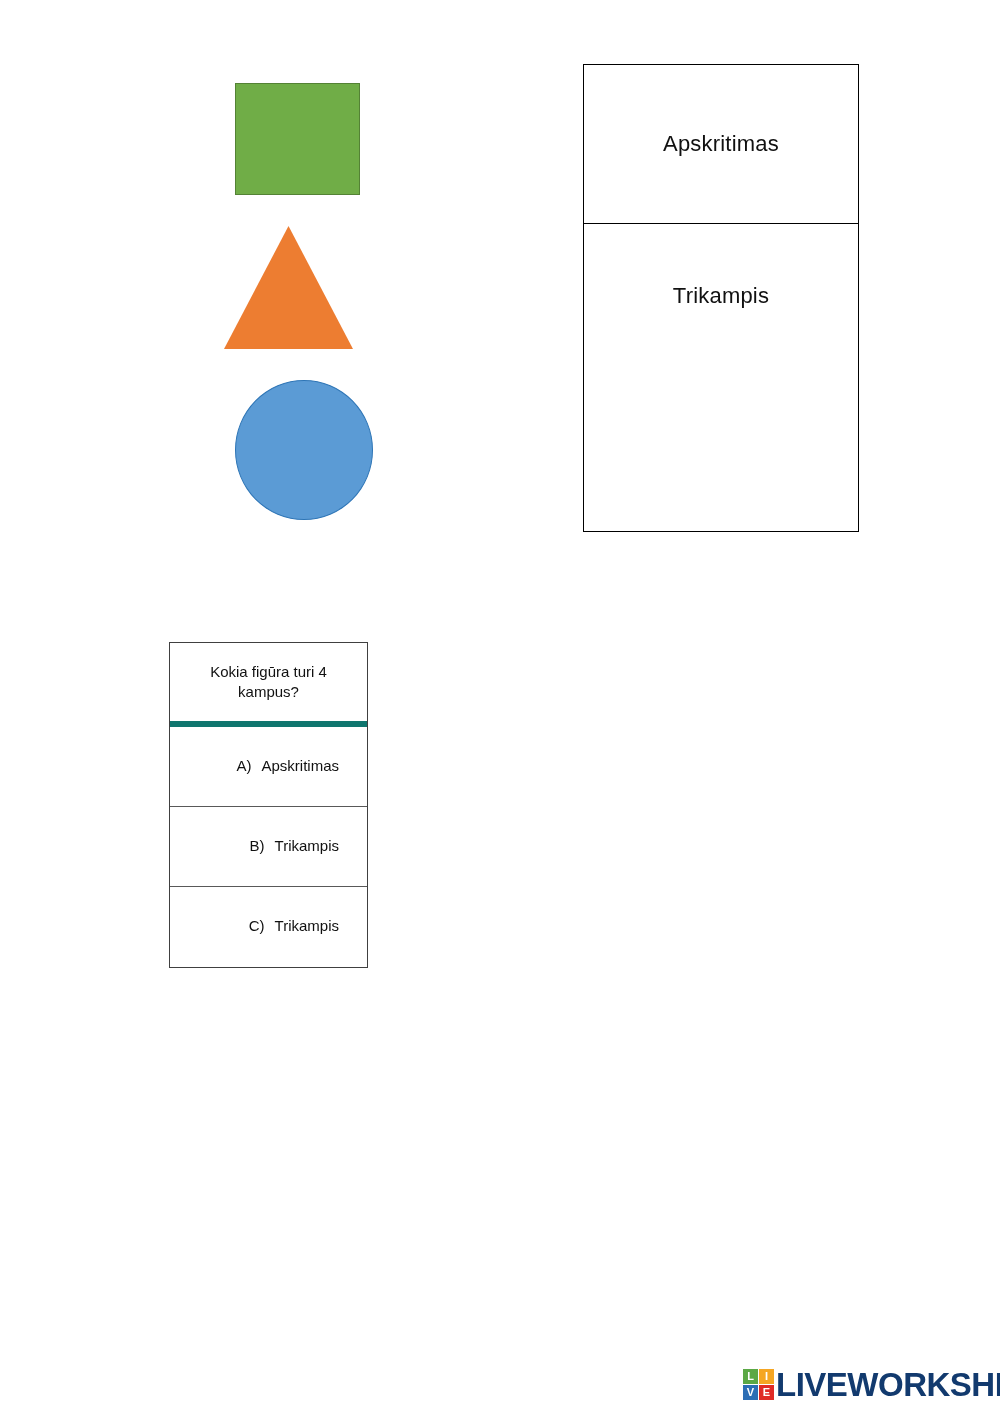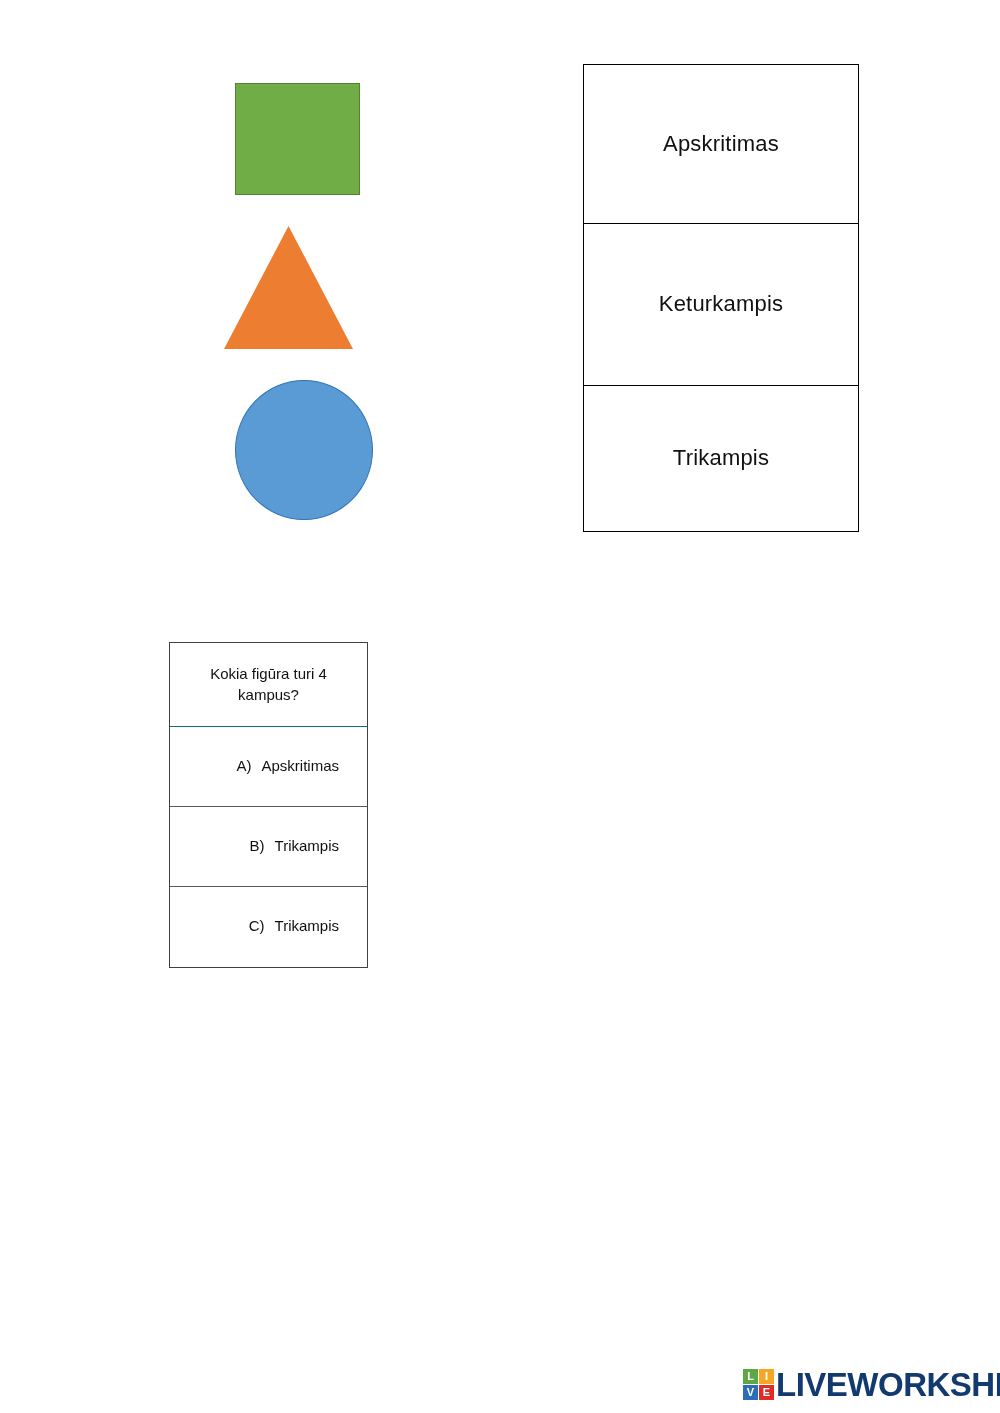--- a/index.html
+++ b/index.html
@@ -91,21 +91,21 @@
     align-items: center;
     font-size: 15px;
     line-height: 1.35;
     color: #111111;
   }
   .mc-question {
     height: 84px;
     justify-content: center;
     text-align: center;
     padding: 0 14px;
-    border-bottom: 1px solid #0f766e;
+    border-bottom: 6px solid #0f766e;
   }
   .mc-option {
     height: 80px;
     justify-content: flex-end;
     padding-right: 28px;
     border-bottom: 1px solid #595959;
   }
   .mc-option.last { height: 78px; border-bottom: none; }
   .mc-option .opt-letter { margin-right: 10px; }
 
@@ -158,23 +158,20 @@
       <polygon points="64.5,0 129,123 0,123" fill="#ED7D31"></polygon>
     </svg>
   </div>
 
   <div class="shape-circle"></div>
 
   <div class="word-boxes">
     <div class="word-cell c0">
       <span>Apskritimas</span>
     </div>
-    <div class="word-cell c1">
-      <span>Keturkampis</span>
-    </div>
     <div class="word-cell c2">
       <span>Trikampis</span>
     </div>
   </div>
 
   <div class="mc-table">
     <div class="mc-row mc-question">
       <span>Kokia figūra turi 4 kampus?</span>
     </div>
     <div class="mc-row mc-option">

